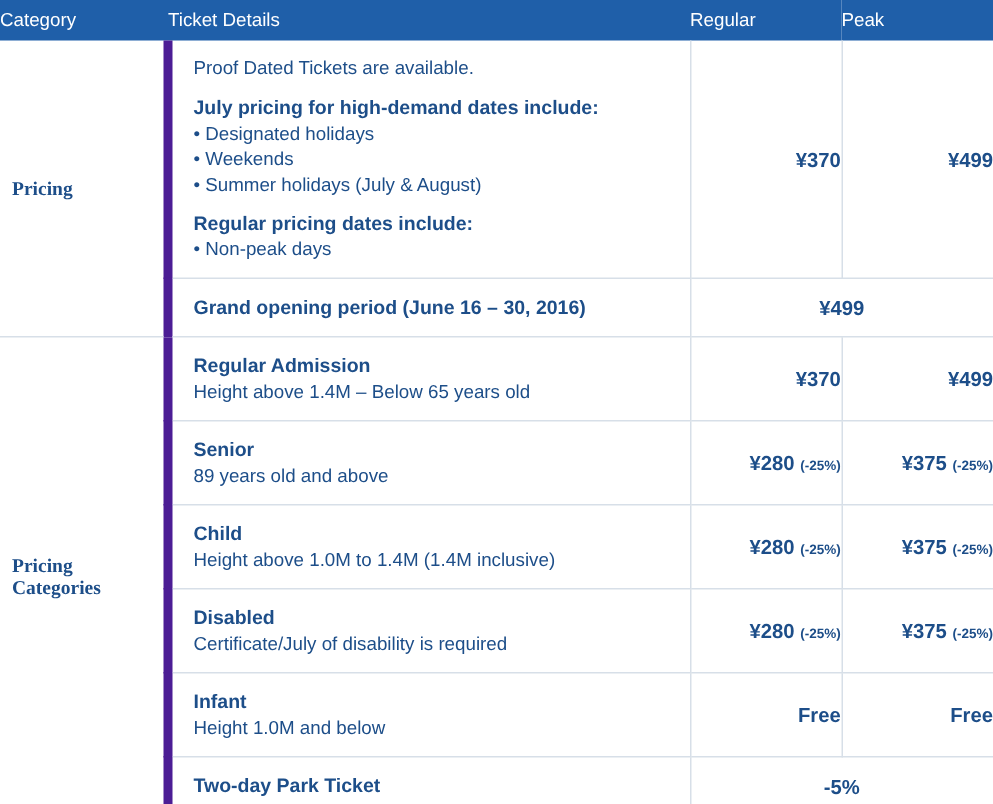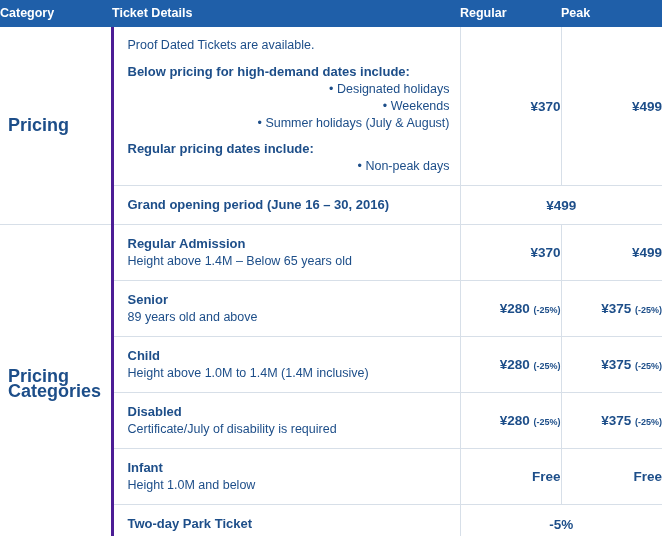--- a/index.html
+++ b/index.html
@@ -22,46 +22,47 @@
   .pricing-table th,
   .pricing-table td {
     vertical-align: top;
     padding: 0;
   }
   
   thead th {
     background: #1f5fa9;
     color: #ffffff;
     font-size: 12.5px;
-    font-weight: bold;
+    font-weight: normal;
     text-align: left;
     height: 27px;
     line-height: 27px;
     padding: 0 0 0 8px;
     border: none;
   }
   th.col-category { width: 112px; }
   th.col-details  { width: 348px; }
   th.col-regular  { width: 101px; }
   th.col-peak     { width: 101px; }
 
   
   tbody td {
     border-bottom: 1px solid #d7dfe8;
     border-right: 1px solid #d7dfe8;
     font-size: 12.5px;
     color: #1d4e89;
   }
   td.cat {
-    border-right: 3px solid #4c1d95;
+    border-right: 6px solid #4c1d95;
     padding: 8px 8px 8px 8px;
     font-weight: bold;
-    font-size: 18px;
+    font-size: 13px;
     line-height: 15px;
     vertical-align: middle;
+    font-family: Liberation Serif, serif;
   }
   td.details {
     padding: 10px 10px 10px 14px;
     line-height: 17px;
   }
   td.price {
     padding: 10px 0 10px 12px;
     font-weight: bold;
     font-size: 13.5px;
     vertical-align: middle;
@@ -88,21 +89,20 @@
     margin-bottom: 1px;
   }
   .plain-line {
     display: block;
     font-size: 12.5px;
   }
   .bullets {
     margin: 0;
     padding: 0;
     list-style: none;
-    text-align: right;
   }
   .bullets li {
     font-size: 12.5px;
     line-height: 17px;
   }
   .gap { height: 8px; }
   .lead {
     display: block;
     font-size: 12.5px;
     margin-bottom: 9px;
@@ -119,21 +119,21 @@
       <th class="col-regular">Regular</th>
       <th class="col-peak">Peak</th>
     </tr>
   </thead>
   <tbody>
 
     <tr>
       <td class="cat" rowspan="2">Pricing</td>
       <td class="details">
         <span class="lead">Proof Dated Tickets are available.</span>
-        <span class="bold-line">Below pricing for high-demand dates include:</span>
+        <span class="bold-line">July pricing for high-demand dates include:</span>
         <ul class="bullets">
           <li>• Designated holidays</li>
           <li>• Weekends</li>
           <li>• Summer holidays (July &amp; August)</li>
         </ul>
         <div class="gap"></div>
         <span class="bold-line">Regular pricing dates include:</span>
         <ul class="bullets">
           <li>• Non-peak days</li>
         </ul>

